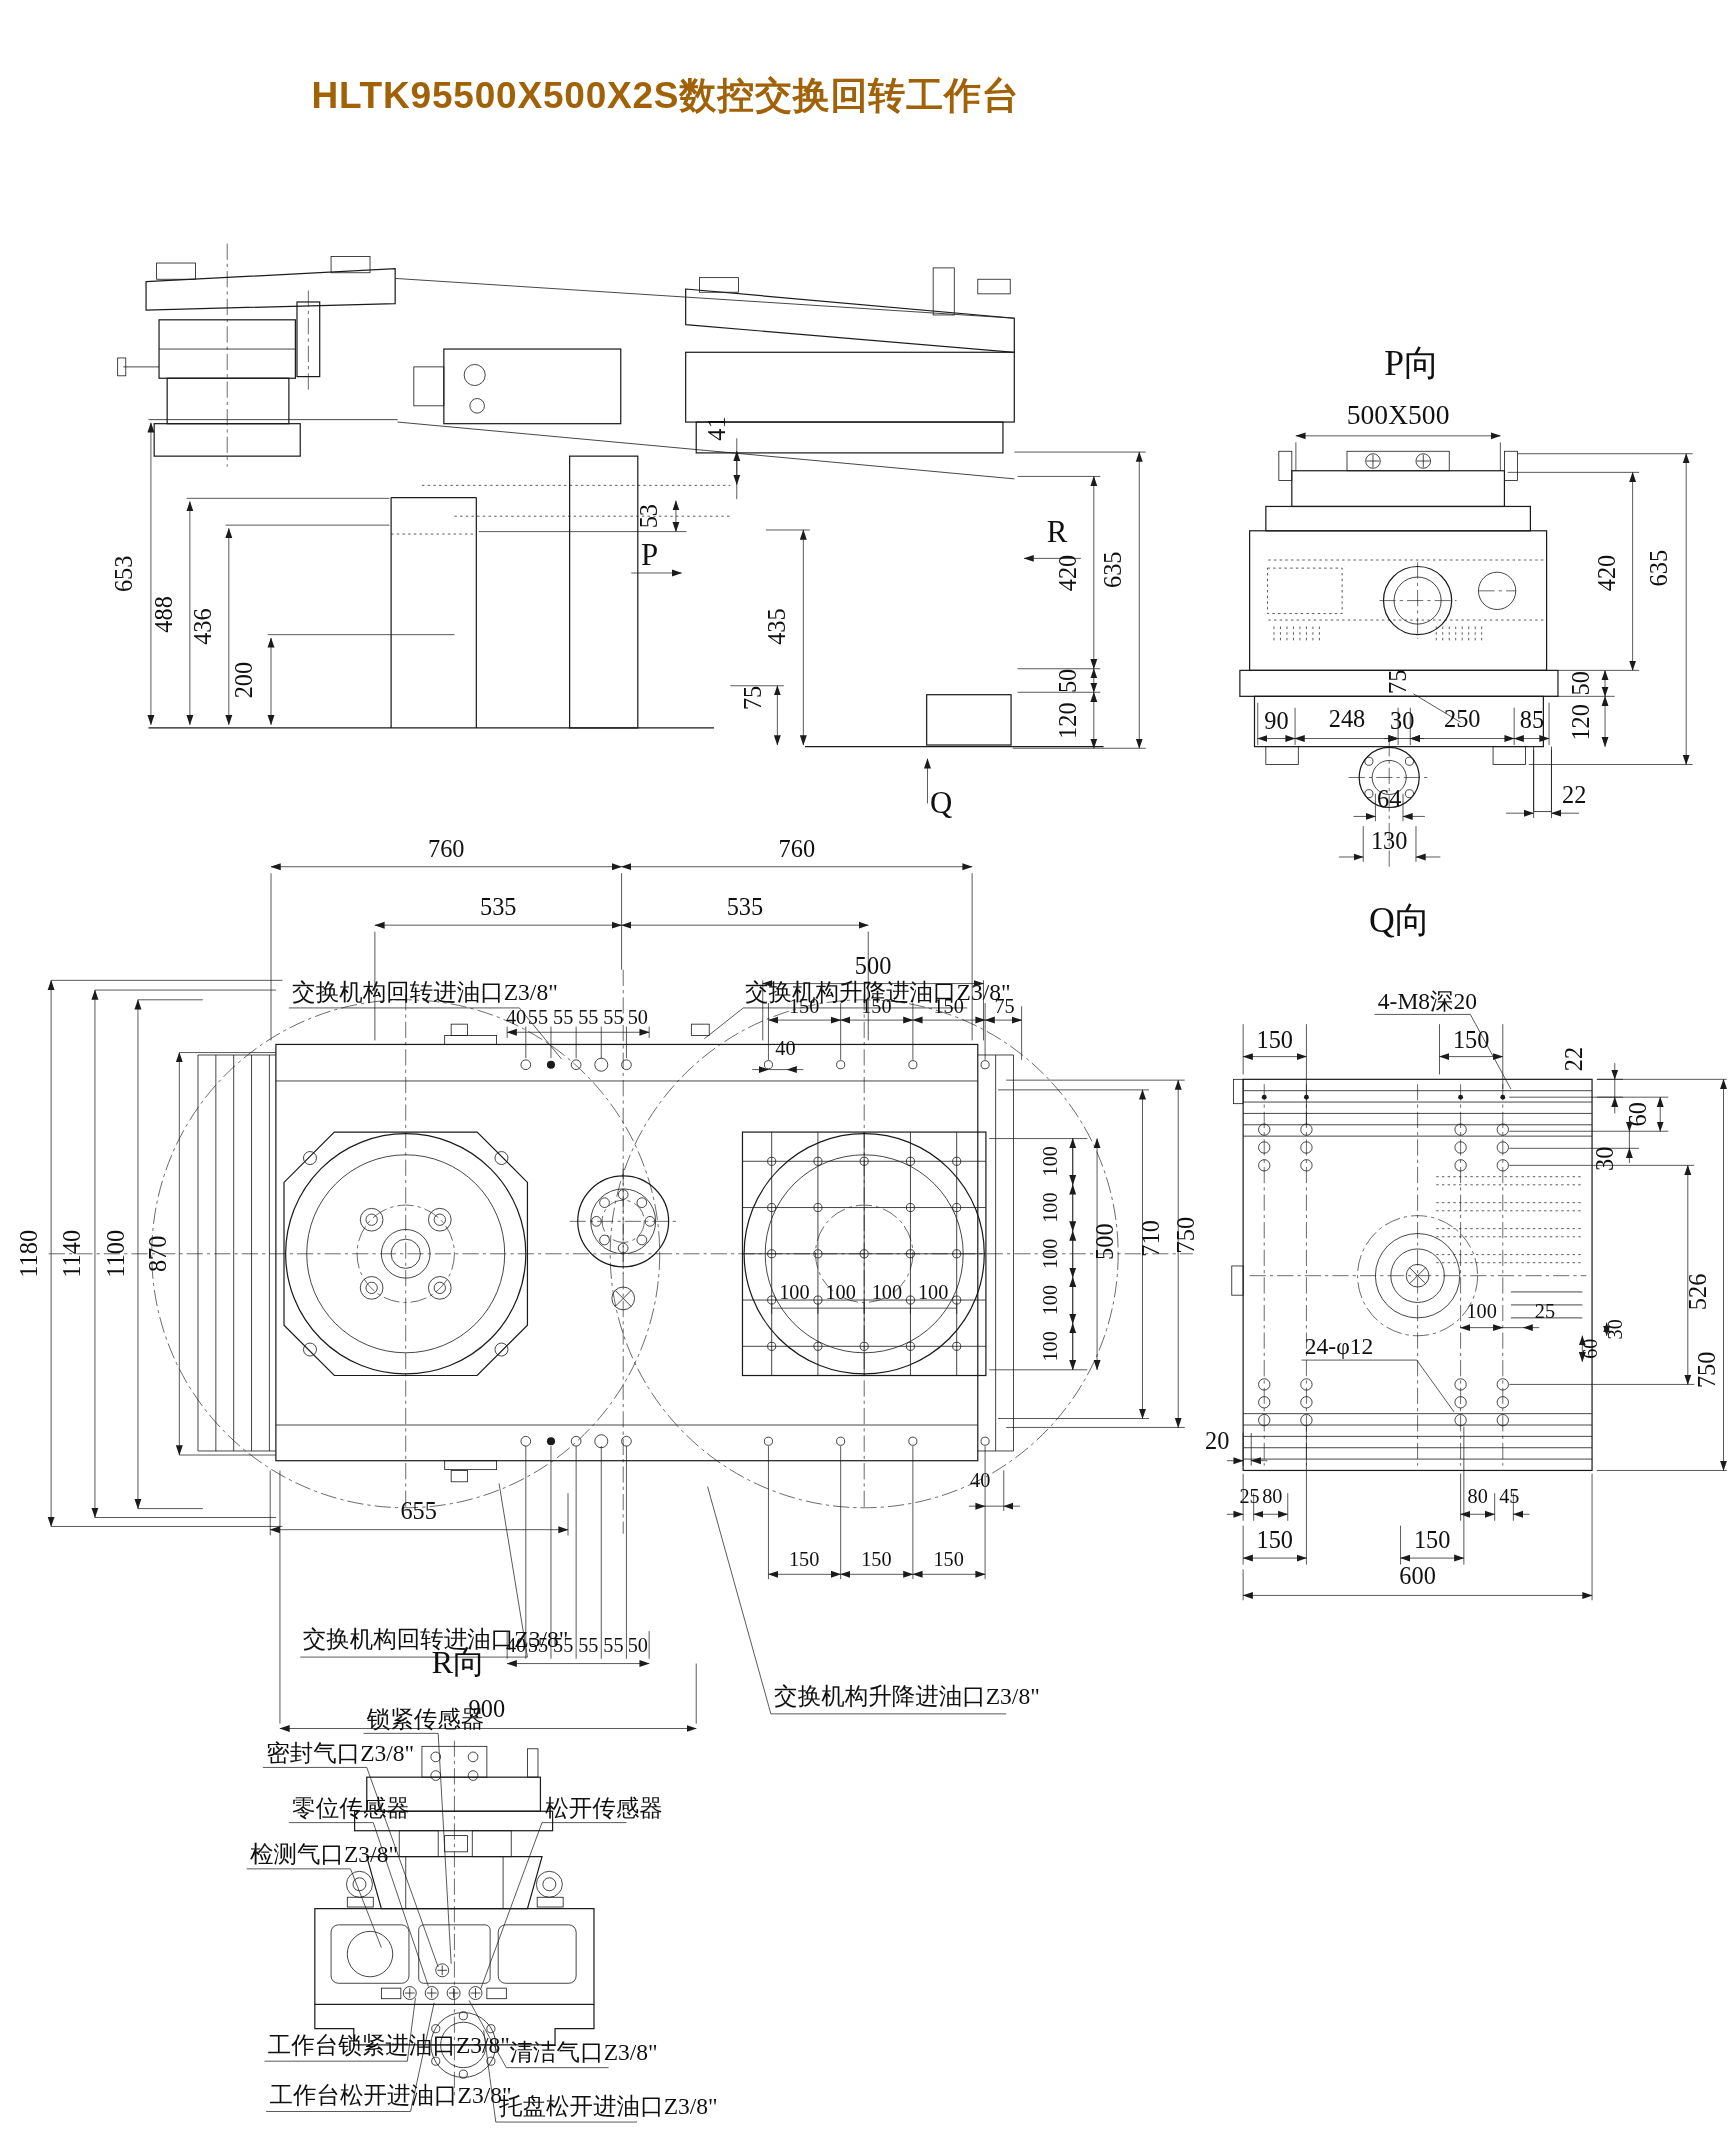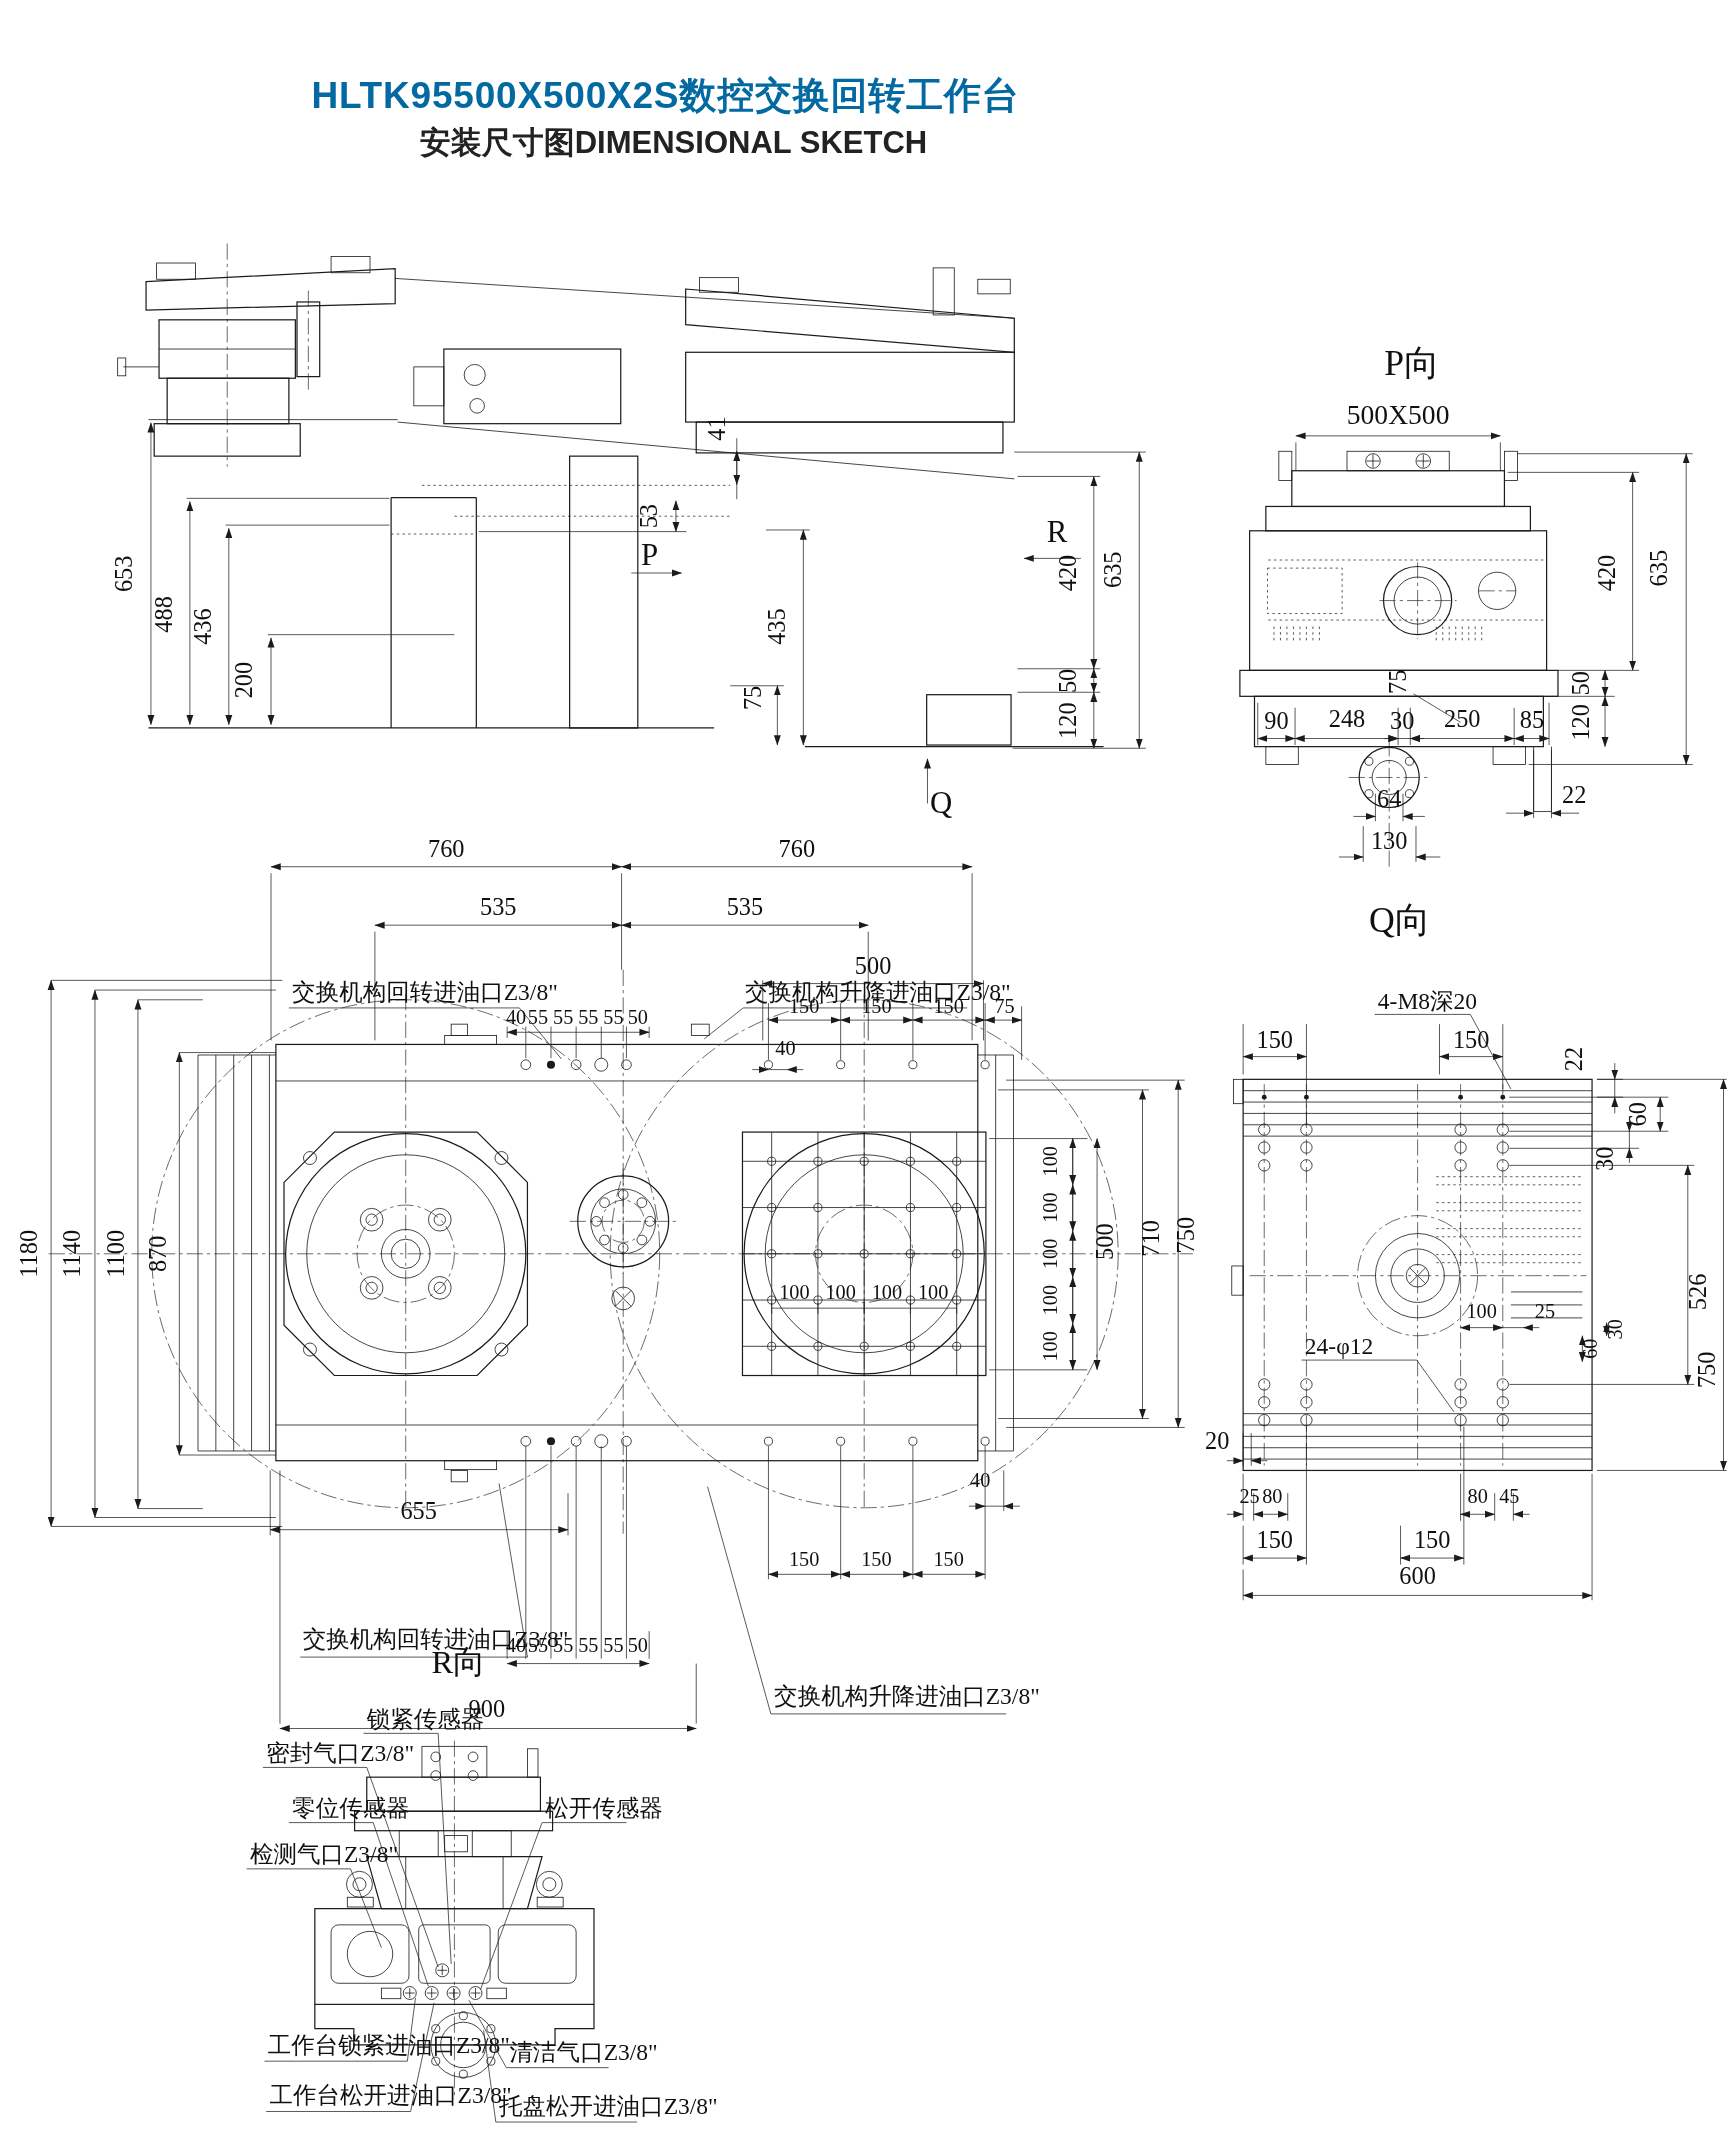--- a/index.html
+++ b/index.html
@@ -1,40 +1,39 @@
 <!DOCTYPE html>
 <html style="font-size:13px"><head>
 <meta charset="utf-8">
 <style>
   html,body{margin:0;padding:0;background:#ffffff;}
   .page{position:relative;width:1730px;height:2140px;background:#ffffff;overflow:hidden;
         font-family:"Liberation Serif",serif;}
   .title-main{position:absolute;left:0;top:71px;width:1331px;text-align:center;
-        font-family:"Liberation Sans",sans-serif;font-weight:bold;font-size:37px;color:#0369a1;letter-spacing:0.8px;}
+        font-family:"Liberation Sans",sans-serif;font-weight:bold;font-size:37px;color:#a16207;letter-spacing:0.8px;}
   .title-sub{position:absolute;left:0;top:122px;width:1347px;text-align:center;
         font-family:"Liberation Sans",sans-serif;font-weight:bold;font-size:31px;color:#222;}
   svg{position:absolute;left:0;top:0;}
   .o{fill:none;stroke:#1b1b1b;stroke-width:1.5}
   .t{fill:none;stroke:#1b1b1b;stroke-width:1}
   .d{fill:none;stroke:#1b1b1b;stroke-width:0.9}
   .cl{fill:none;stroke:#1b1b1b;stroke-width:0.8;stroke-dasharray:20 5 4 5}
   .hd{fill:none;stroke:#1b1b1b;stroke-width:0.9;stroke-dasharray:3 4}
   text{fill:#101010;font-family:"Liberation Serif",serif;}
   .n{font-size:30px}
   .s{font-size:25px}
   .k{font-size:29px}
   .vt{font-size:44px}
   .pl{font-size:38px}
 </style>
 </head>
 <body>
 
 <div class="page">
   <div class="title-main">HLTK95500X500X2S数控交换回转工作台</div>
-  <div class="title-sub">安装尺寸图DIMENSIONAL SKETCH</div>
 
   <svg width="1730" height="2140" viewBox="0 0 2132 2637">
     <defs>
       <marker id="ah" viewBox="0 0 10 10" refX="9.5" refY="5" markerWidth="14" markerHeight="14" orient="auto-start-reverse">
         <path d="M0 1.6 L10 5 L0 8.4 Z" fill="#1b1b1b"></path>
       </marker>
     </defs>
 
     <g>
       <g>

